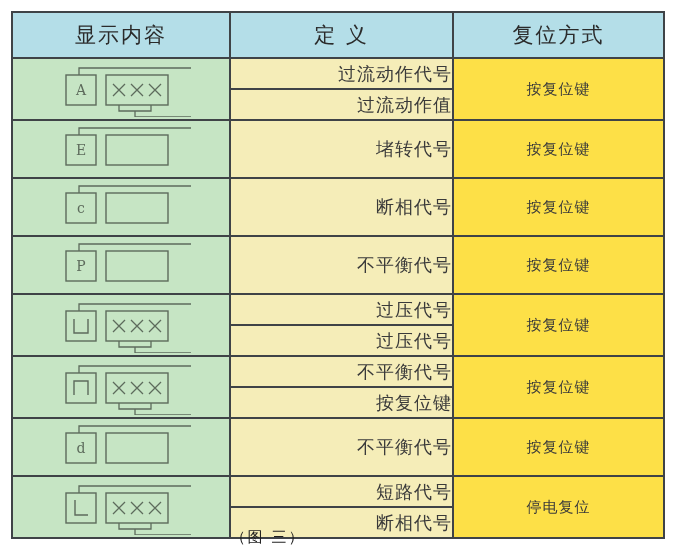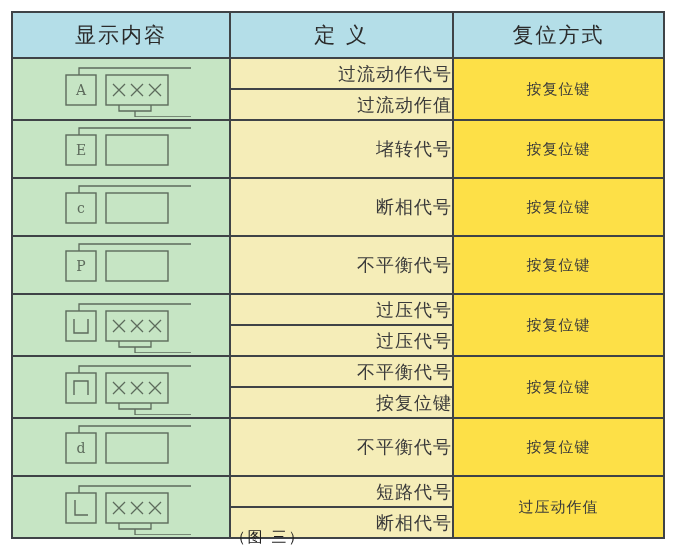--- a/index.html
+++ b/index.html
@@ -251,21 +251,21 @@
                 <path d="M 87 23 L 99 35 M 99 23 L 87 35" stroke="#5d6b5c" stroke-width="1.3" fill="none"></path>
                 <path d="M 105 23 L 117 35 M 117 23 L 105 35" stroke="#5d6b5c" stroke-width="1.3" fill="none"></path>
                 <path d="M 123 23 L 135 35 M 135 23 L 123 35" stroke="#5d6b5c" stroke-width="1.3" fill="none"></path>
                 <path d="M 53 14 L 53 7 L 165 7" fill="none" stroke="#5d6b5c" stroke-width="1.3"></path>
                 <path d="M 93 44 L 93 50 L 125 50 L 125 44 " fill="none" stroke="#5d6b5c" stroke-width="1.3"></path>
                 <path d="M 109 50 L 109 56 L 165 56" fill="none" stroke="#5d6b5c" stroke-width="1.3"></path>
               </svg>
             </div>
           </td>
           <td class="cell-def def-text def-split def-top">短路代号</td>
-          <td class="cell-reset reset-text" rowspan="2">过压动作值</td>
+          <td class="cell-reset reset-text" rowspan="2">停电复位</td>
         </tr>
         <tr>
           <td class="cell-def def-text def-split">断相代号</td>
         </tr>
       </tbody>
   </table>
 </div>
 
 <div class="caption">（图 三）</div>
 

